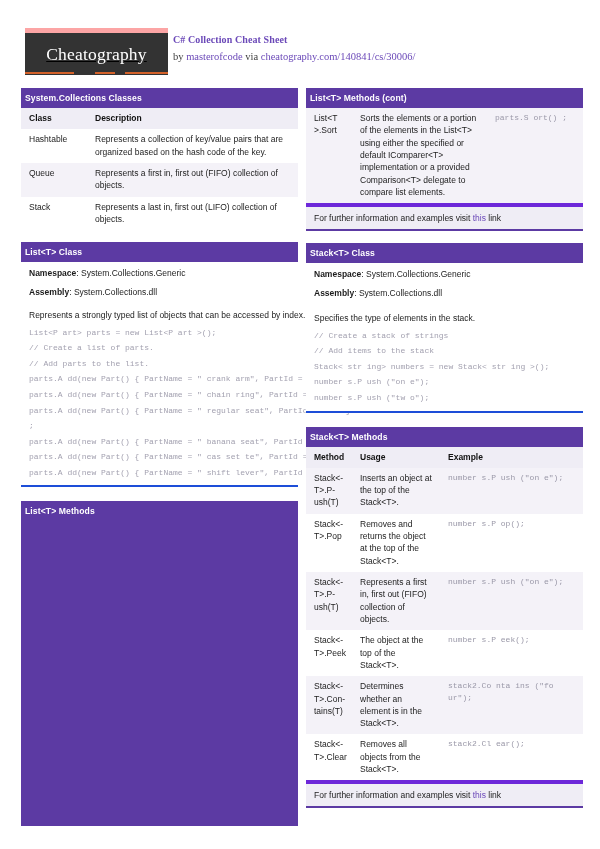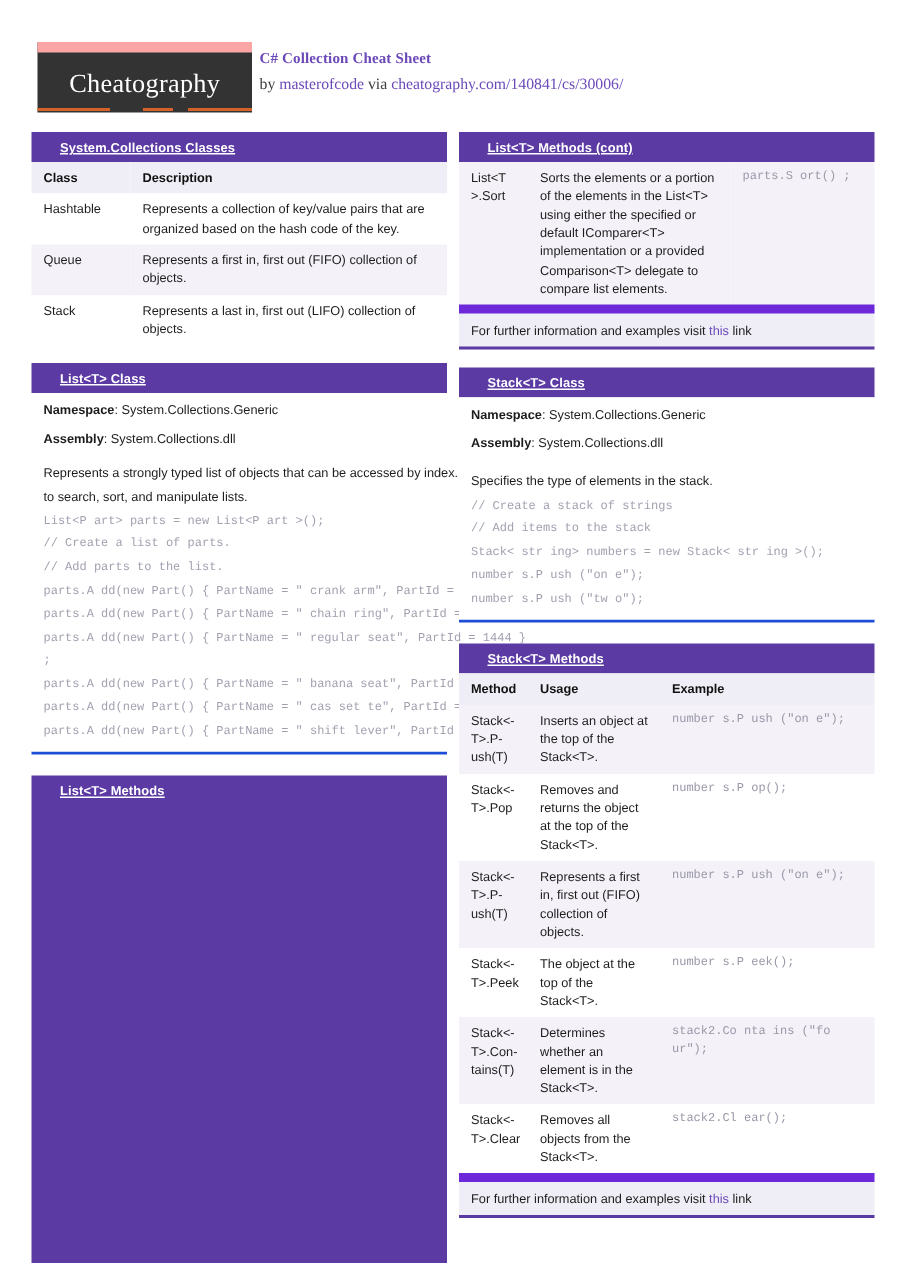--- a/index.html
+++ b/index.html
@@ -10,22 +10,22 @@
     font-family: "Liberation Sans", sans-serif;
   }
   .page { position: relative; width: 600px; height: 849px; overflow: hidden; background:#fff; }
 
   
   .header { position: absolute; left: 0; top: 0; width: 600px; height: 82px; }
   .logo-box {
     position: absolute; left: 25px; top: 28px;
     width: 143px; height: 47px;
     background: #333333;
-    border-top: 7px solid #fca5a5;
-    display: flex; align-items: center; justify-content: center;
+    border-top: 5px solid #fca5a5;
+    display: flex; align-items: center; justify-content: center; text-decoration: underline;
   }
   .logo-text {
     color: #ffffff;
     font-family: "Liberation Serif", serif;
     font-size: 17.5px;
     letter-spacing: .2px;
     position: relative;
     white-space: nowrap;
   }
   .logo-underline {
@@ -57,23 +57,22 @@
   .col-left  { left: 21px; }
   .col-right { left: 306px; }
 
   .block { margin-bottom: 12px; position: relative; }
 
   .block-title {
     background: #5c3aa3;
     color: #ffffff;
     font-size: 8.6px;
     font-weight: 700;
-    padding: 5px 7px 5px 19px;
+    padding: 5px 7px 5px 4px;
     letter-spacing: .1px;
-    text-decoration: underline;
   }
   .block-body { background: #ffffff; }
 
   
   table.t { width: 100%; border-collapse: collapse; table-layout: fixed; }
   table.t td, table.t th {
     vertical-align: top;
     padding: 4px 6px 5px 8px;
     font-size: 8.5px;
     line-height: 1.45;
@@ -112,21 +111,21 @@
     white-space: nowrap;
   }
   .code-wrap { padding-bottom: 5px; }
   .rule-bottom { border-bottom: 2px solid #1d4ed8; }
 
   .footer-link {
     background: #efedf5;
     font-size: 8.5px;
     color: #1c1c1c;
     padding: 6px 8px;
-    border-top: 6px solid #6d28d9;
+    border-top: 4px solid #6d28d9;
     border-bottom: 2px solid #5c3aa3;
   }
   .footer-link a { color: #6b49b8; text-decoration: none; }
 
   
   .empty-panel { background: #5c3aa3; height: 325px; }
   .empty-panel .block-title { background: transparent; }
 
   .z-low  { z-index: 1; }
   .z-high { z-index: 3; position: relative; }
@@ -181,21 +180,20 @@
       <div class="block-body">
         <div class="kv">
           <b>Namespace</b>:
           <span>System.Collections.Generic</span>
         </div>
         <div class="kv">
           <b>Assembly</b>:
           <span>System.Collections.dll</span>
         </div>
         <div class="desc">Represents a strongly typed list of objects that can be accessed by index. Provides methods</div>
-        <div class="desc2">to search, sort, and manipulate lists.</div>
         <div class="code-wrap">
           <div class="codeline">List&lt;P art&gt; parts = new List&lt;P art &gt;();</div>
           <div class="codeline">// Create a list of parts.</div>
           <div class="codeline">// Add parts to the list.</div>
           <div class="codeline">parts.A dd(new Part() { PartName = " crank arm", PartId = 3451 };</div>
           <div class="codeline">parts.A dd(new Part() { PartName = " chain ring", PartId = 1434 };</div>
           <div class="codeline">parts.A dd(new Part() { PartName = " regular seat", PartId = 1444 }</div>
           <div class="codeline">;</div>
           <div class="codeline">parts.A dd(new Part() { PartName = " banana seat", PartId = 1444 };</div>
           <div class="codeline">parts.A dd(new Part() { PartName = " cas set te", PartId = 1634 };</div>

